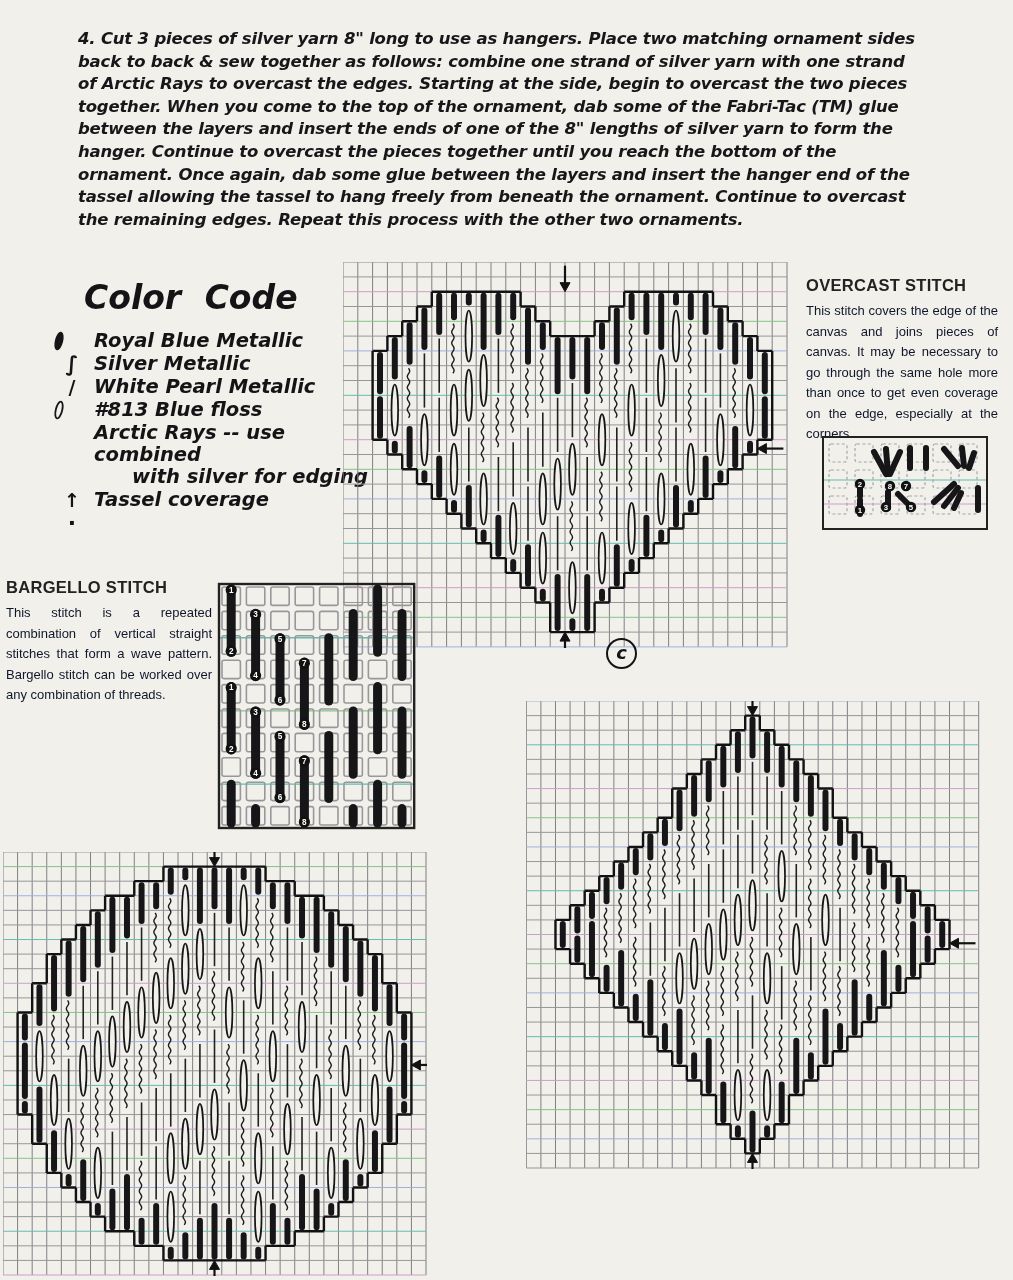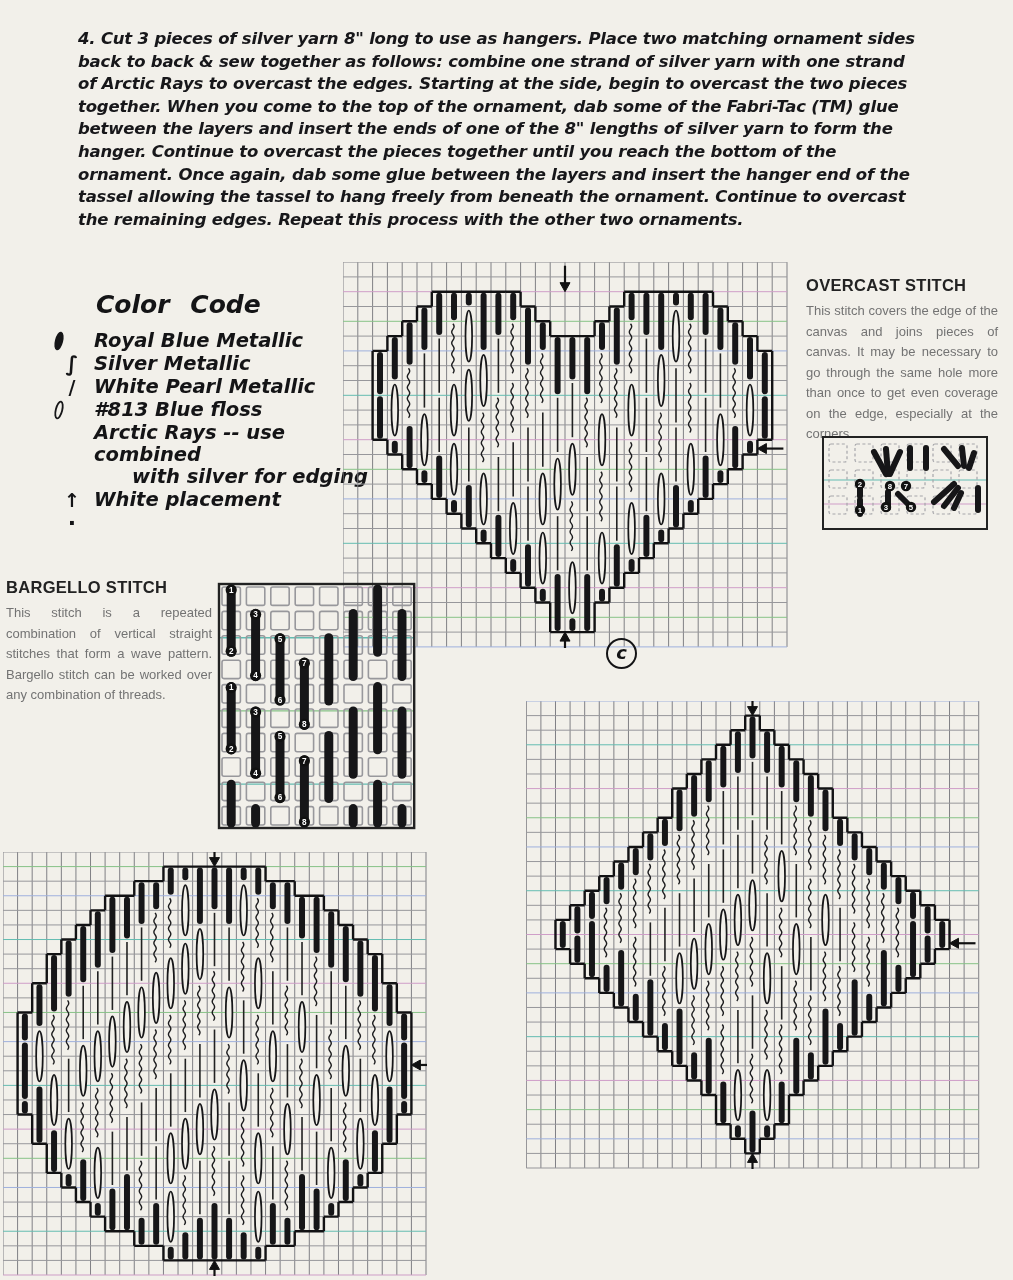--- a/index.html
+++ b/index.html
@@ -8,36 +8,36 @@
     background:#f2f0ea;overflow:hidden;
     font-family:"DejaVu Sans",sans-serif;color:#1c1c1e;text-decoration:underline;
   }
   
   .instructions{
     position:absolute;left:78px;top:28px;width:846px;margin:0;
     font-style:italic;font-weight:bold;font-size:16.5px;line-height:1.37;
     letter-spacing:-0.2px;color:#17171a;
   }
   .cc-title{
-    position:absolute;left:84px;top:278px;margin:12px;
-    font-style:italic;font-weight:bold;font-size:25px;word-spacing:12px;color:#141416;
+    position:absolute;left:84px;top:278px;margin:0;
+    font-style:italic;font-weight:bold;font-size:33px;word-spacing:12px;color:#141416;
   }
   .cc-list{position:absolute;left:50px;top:330px;width:320px;}
   .cc-row{display:flex;align-items:center;min-height:22px;margin-bottom:1px;}
   .cc-sym{width:44px;flex:0 0 44px;text-align:center;font-weight:bold;font-size:19px;line-height:22px;color:#141416;}
   .cc-lab{font-style:italic;font-weight:bold;font-size:19.5px;line-height:22px;color:#141416;}
   .cc-lab .l2{display:block;padding-left:38px;}
   .sideblock{position:absolute;}
   .sideblock h3{
     margin:0 0 6px 0;font-family:"Liberation Sans",sans-serif;font-weight:700;
     font-size:16.5px;letter-spacing:0.3px;color:#222;
   }
   .sideblock p{
     margin:0;font-family:"Liberation Sans",sans-serif;font-size:13px;line-height:1.58;
-    text-align:justify;color:#737373;
+    text-align:justify;color:#0f172a;
   }
   .overcast-block{left:806px;top:276px;width:192px;}
   .bargello-block{left:6px;top:578px;width:206px;}
   .diagram{position:absolute;}
   .copyright{
     position:absolute;left:606px;top:636px;display:flex;align-items:center;
     font-style:italic;font-weight:bold;font-size:26px;word-spacing:8px;color:#141416;
   }
   .csym{
     flex:0 0 auto;display:inline-block;width:27px;height:27px;line-height:26px;
@@ -80,21 +80,21 @@
           </svg>
         </span>
         <span class="cc-lab">#813 Blue floss</span>
       </div>
       <div class="cc-row">
         <span class="cc-sym"></span>
         <span class="cc-lab">Arctic Rays -- use combined<span class="l2">with silver for edging</span></span>
       </div>
       <div class="cc-row">
         <span class="cc-sym">↑</span>
-        <span class="cc-lab">White placement</span>
+        <span class="cc-lab">Tassel coverage</span>
       </div>
       <div class="cc-row">
         <span class="cc-sym" style="font-size: 22px;">·</span>
       </div>
     </div>
 
   <div class="sideblock overcast-block">
     <h3>OVERCAST STITCH</h3>
     <p>This stitch covers the edge of the canvas and joins pieces of canvas. It may be necessary to go through the same hole more than once to get even coverage on the edge, especially at the corners.</p>
   </div>

